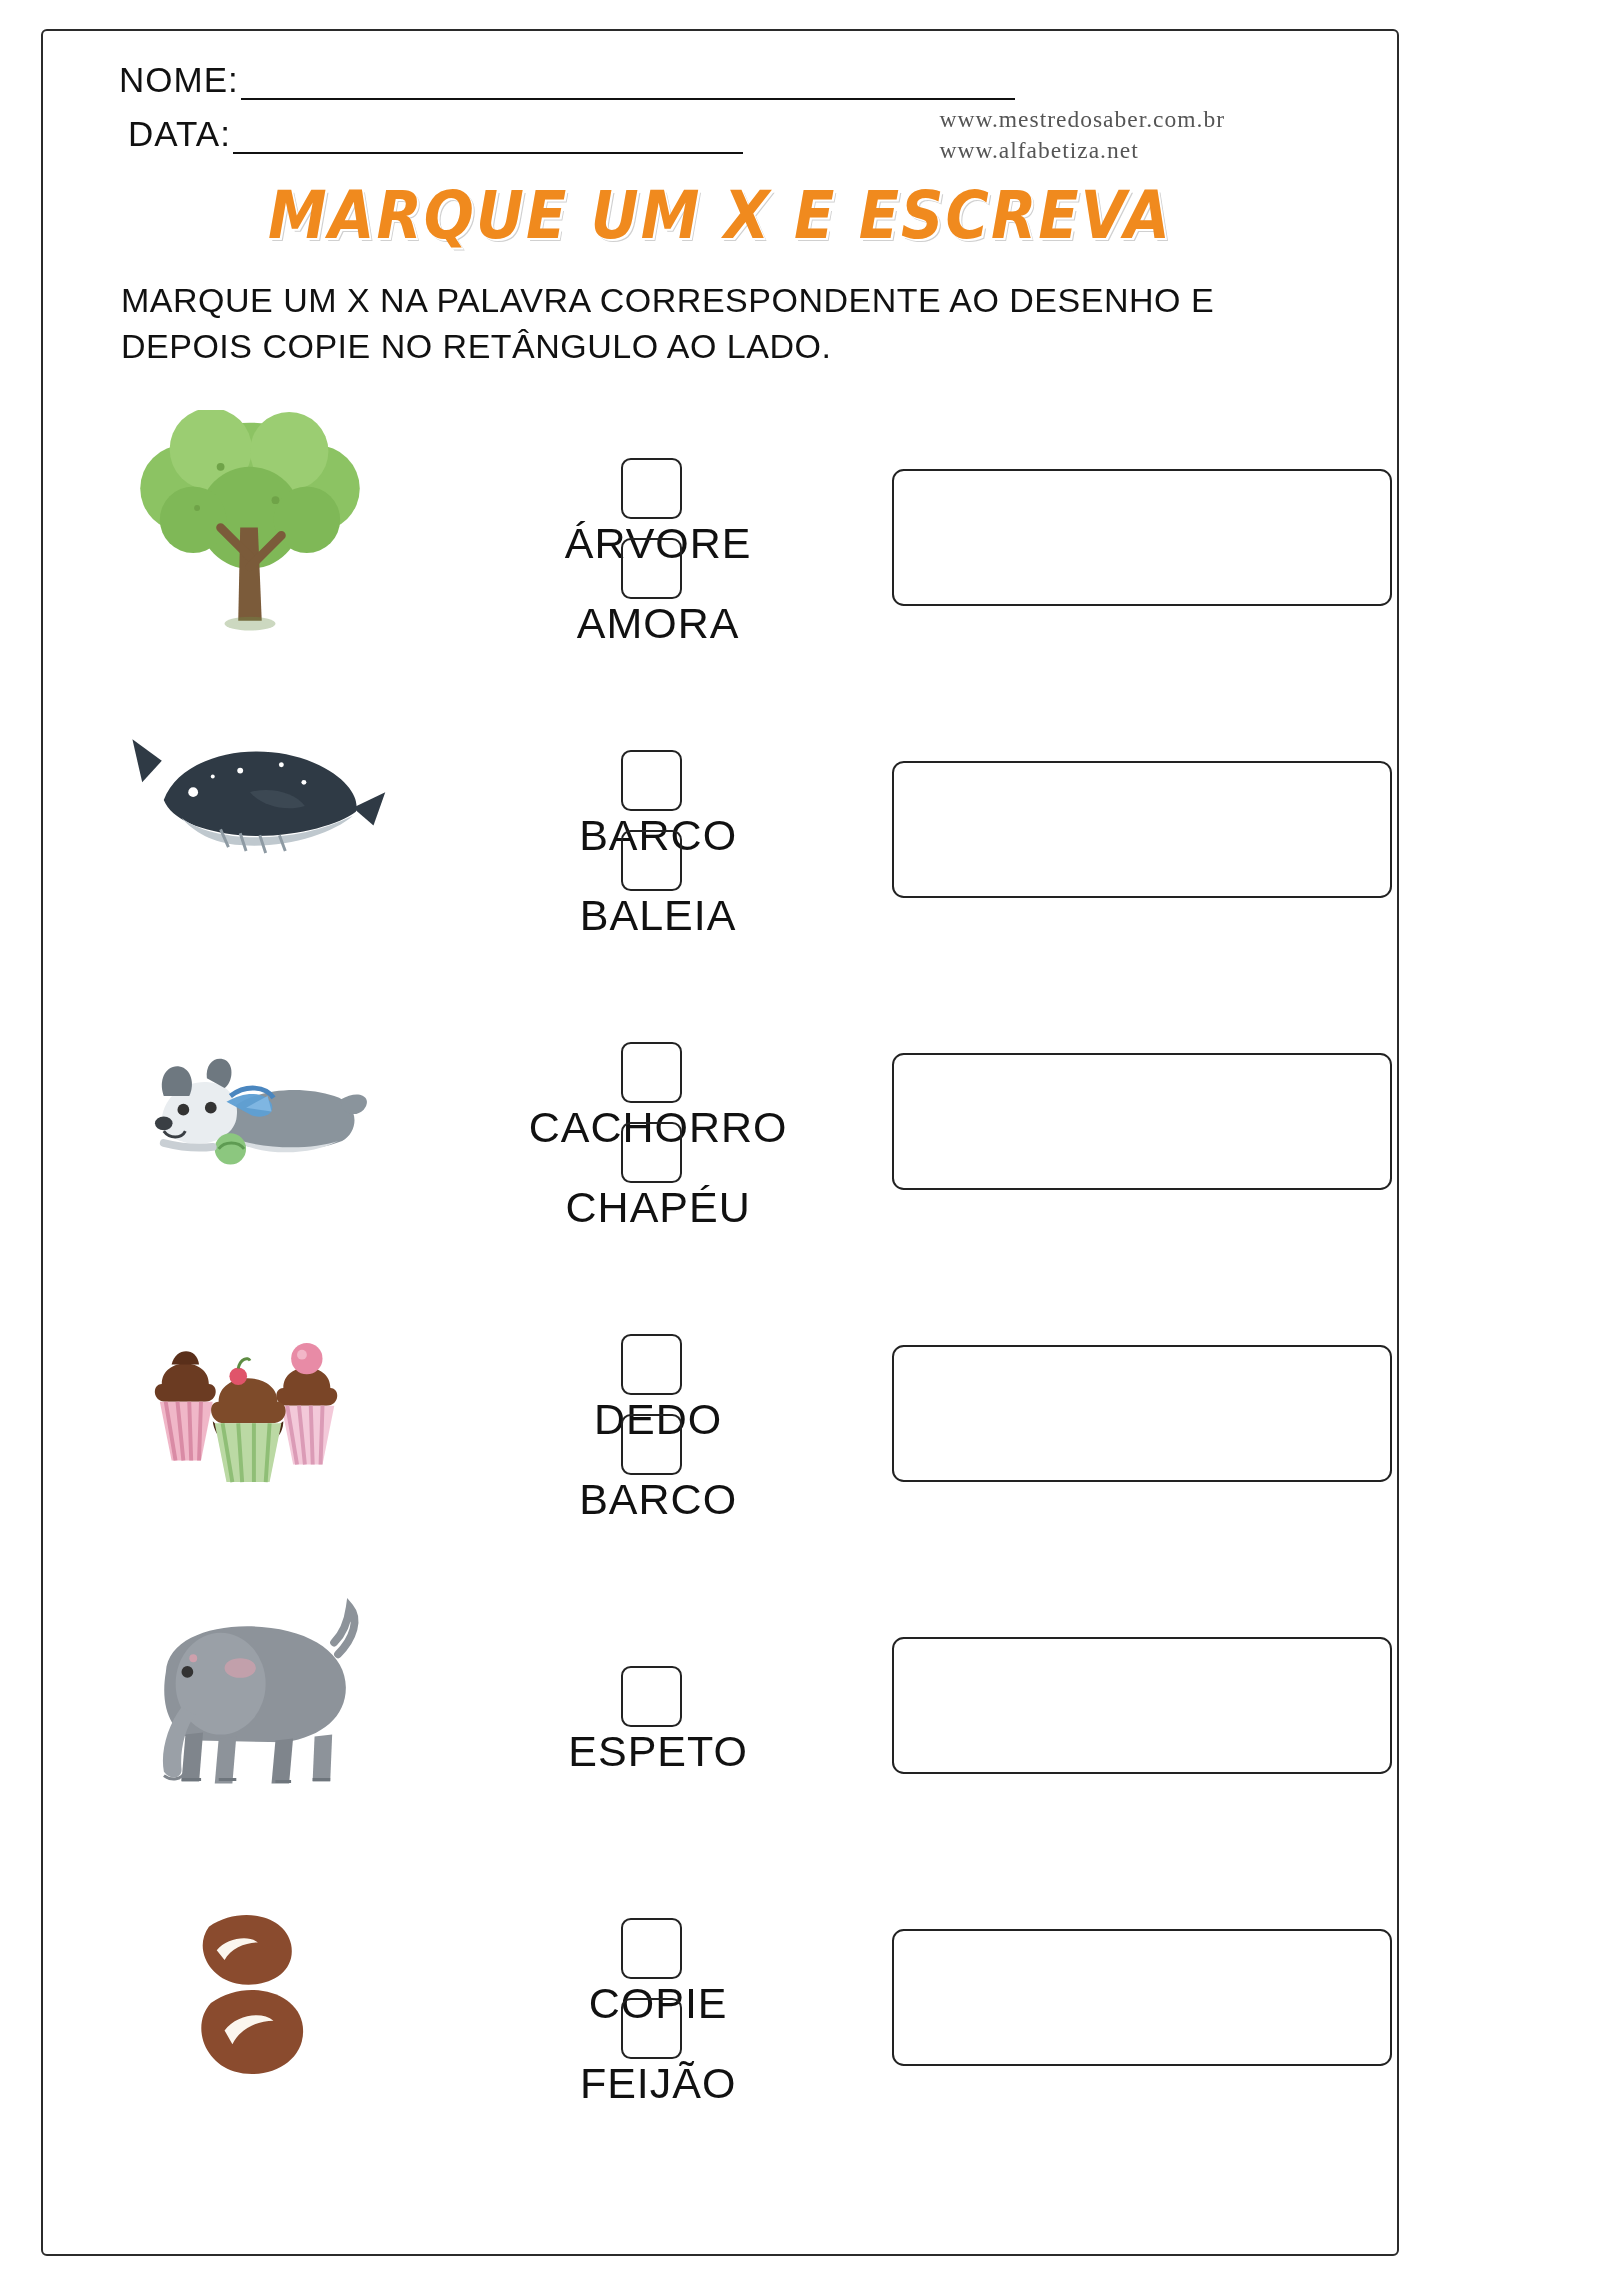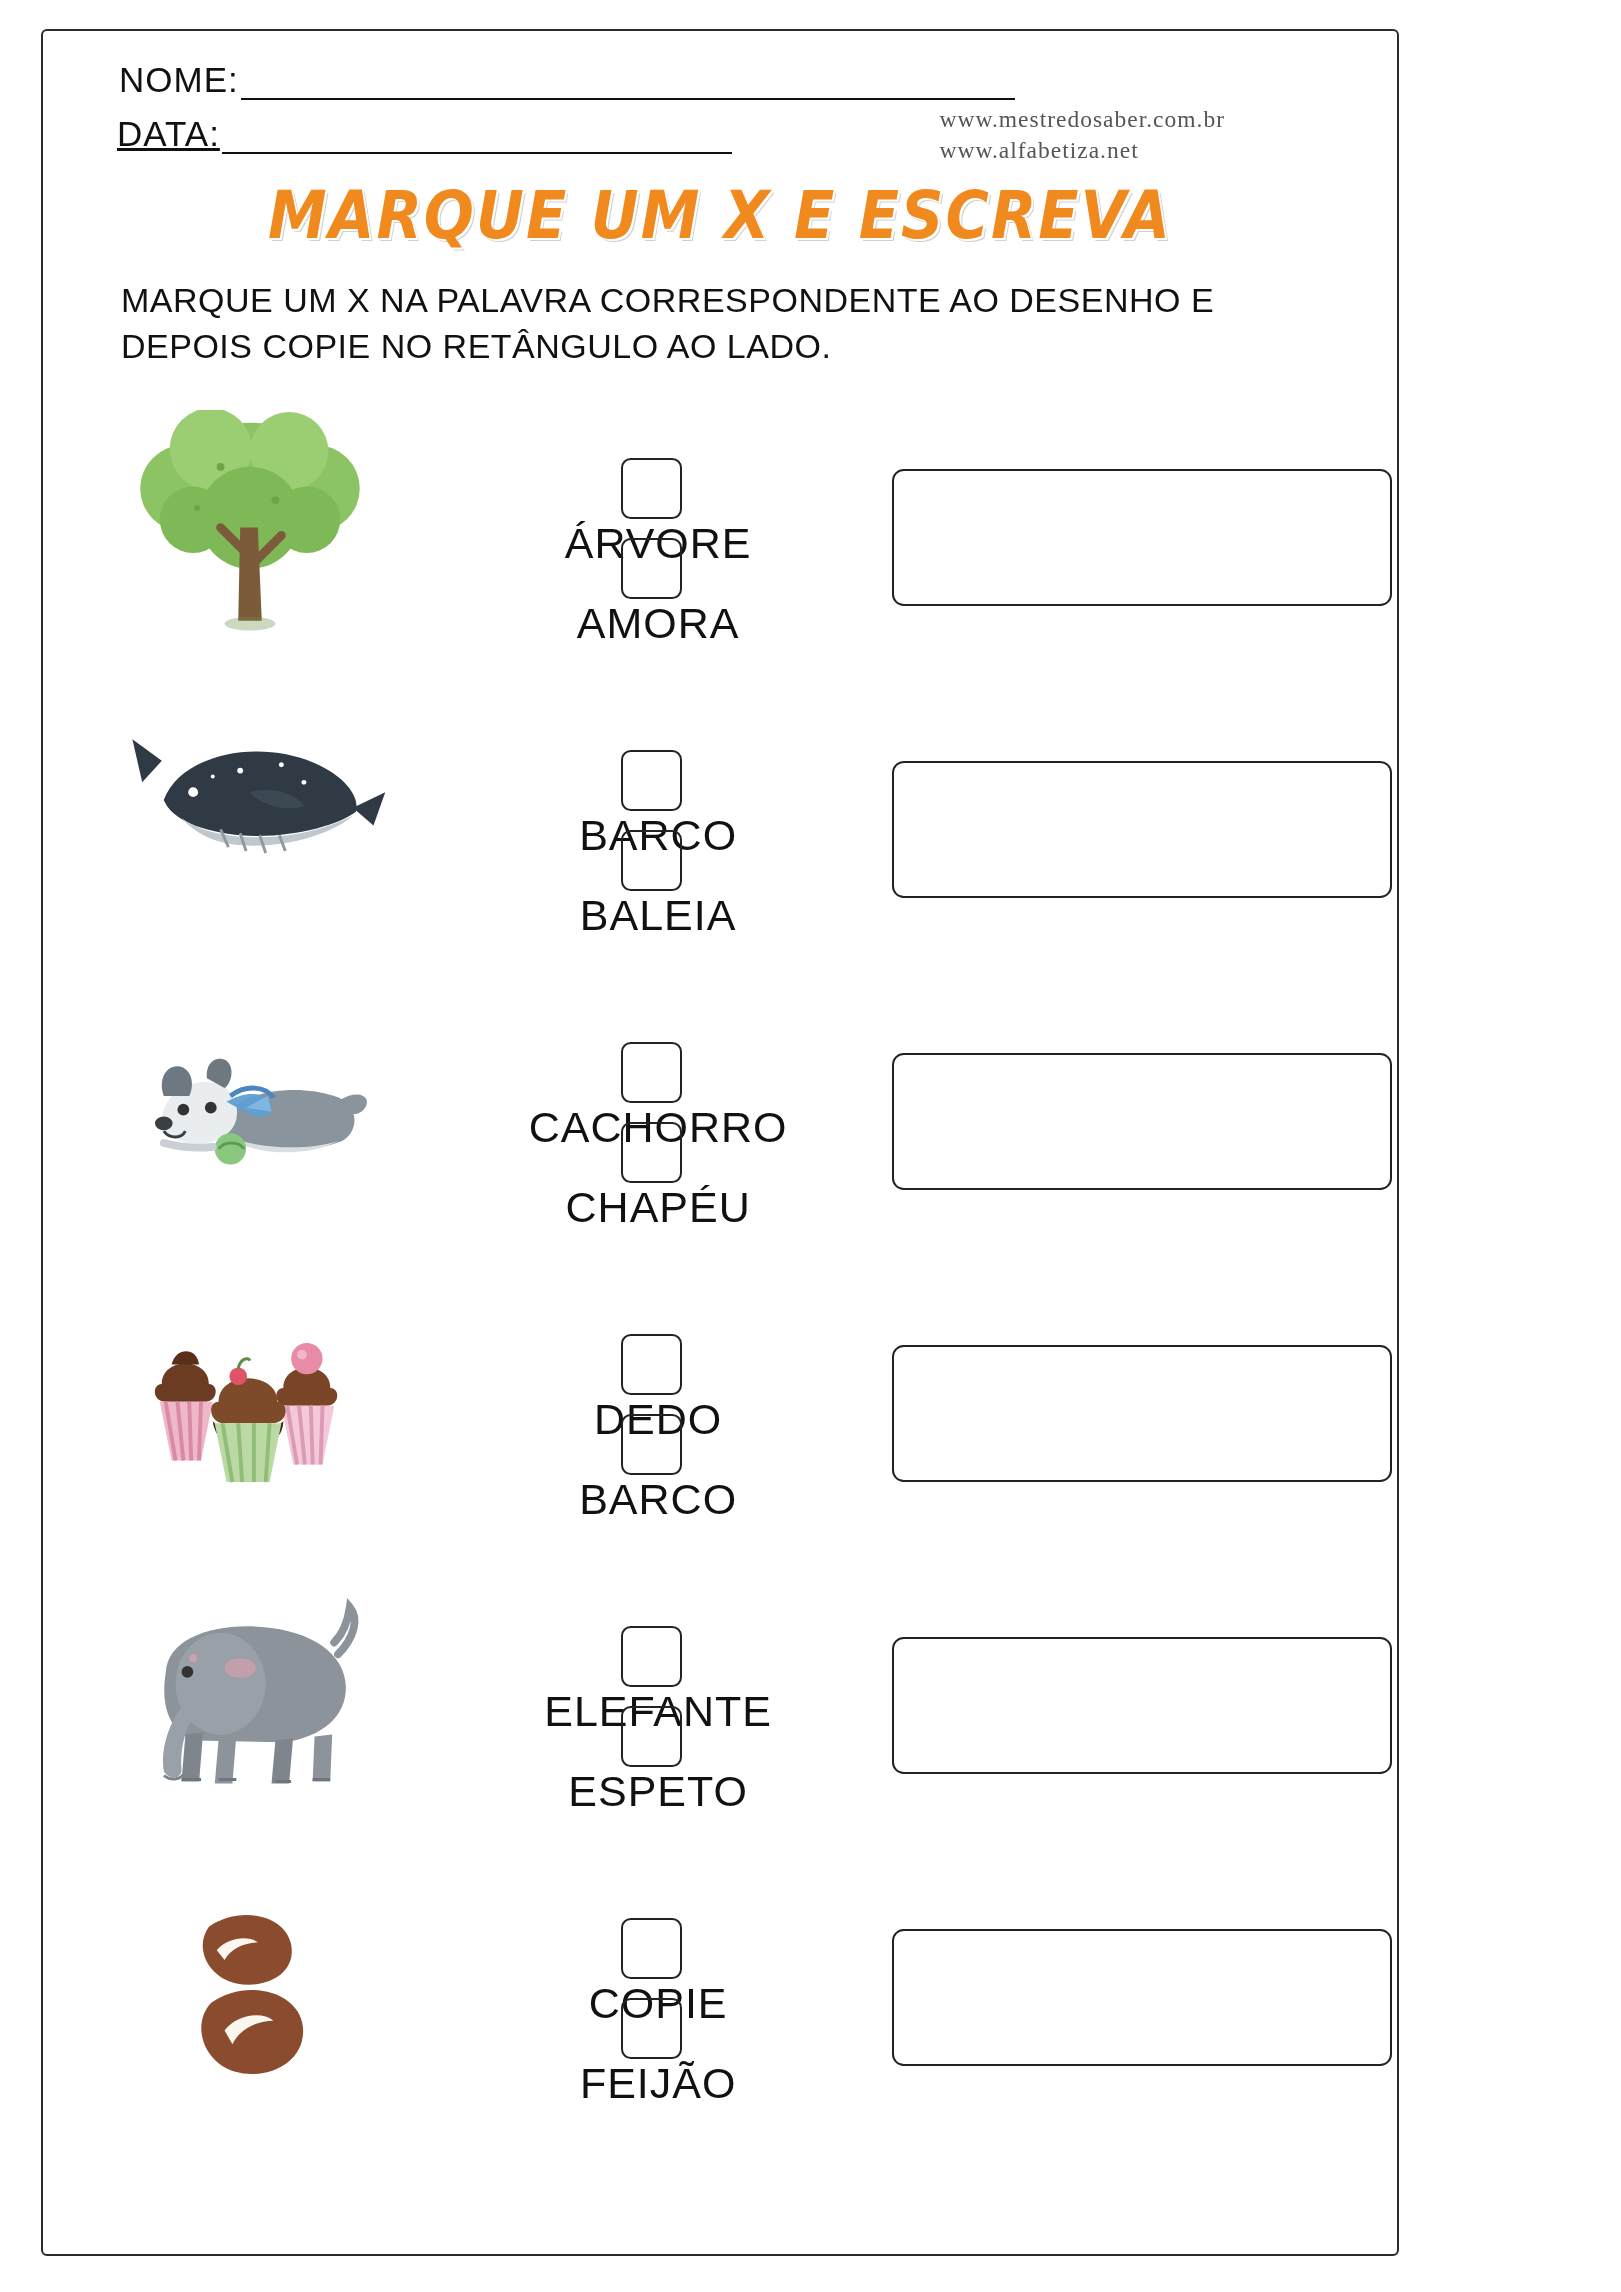--- a/index.html
+++ b/index.html
@@ -48,21 +48,21 @@
   .field .label { font-weight: 400; }
   .field .rule {
     display: inline-block;
     border-bottom: 2.9px solid #111;
     vertical-align: bottom;
     margin-left: 2px;
     height: 29px;
   }
   .field-nome { position: absolute; left: 31px; top: 7.8px; }
   .field-nome .rule { width: 774px; }
-  .field-data { position: absolute; left: 29px; top: 61px; text-decoration: underline; }
+  .field-data { position: absolute; left: 40px; top: 61px; }
   .field-data .rule { width: 510px; }
 
   .site-links {
     position: absolute;
     right: 127px;
     top: 51px;
     font-family: "Liberation Serif", serif;
     font-size: 23.5px;
     color: #555;
     line-height: 1.35;
@@ -329,24 +329,20 @@
               <circle cx="92" cy="82" r="4" fill="#E4A0AE" opacity="0.7"></circle>
               <ellipse cx="140" cy="92" rx="16" ry="10" fill="#E4A0AE" opacity="0.55"></ellipse>
               <path d="M240 78 C256 62 262 42 252 30 C250 44 244 58 236 66" stroke="#8D939A" stroke-width="8" fill="none" stroke-linecap="round"></path>
               <path d="M80 206 L100 206 M118 206 L136 206 M176 208 L192 208 M214 206 L232 206" stroke="#6E757C" stroke-width="3"></path>
             </g>
           </svg>
         </div>
         <div class="options">
           <div class="option">
             <div class="checkbox"></div>
-            <div class="option-label">ELEFANTE</div>
-          </div>
-          <div class="option">
-            <div class="checkbox"></div>
             <div class="option-label">ESPETO</div>
           </div>
         </div>
         <div class="answer-box"></div>
       </div>
 
       <div class="row">
         <div class="pic">
           <svg width="294" height="225" viewBox="0 0 300 230">
             <g>

